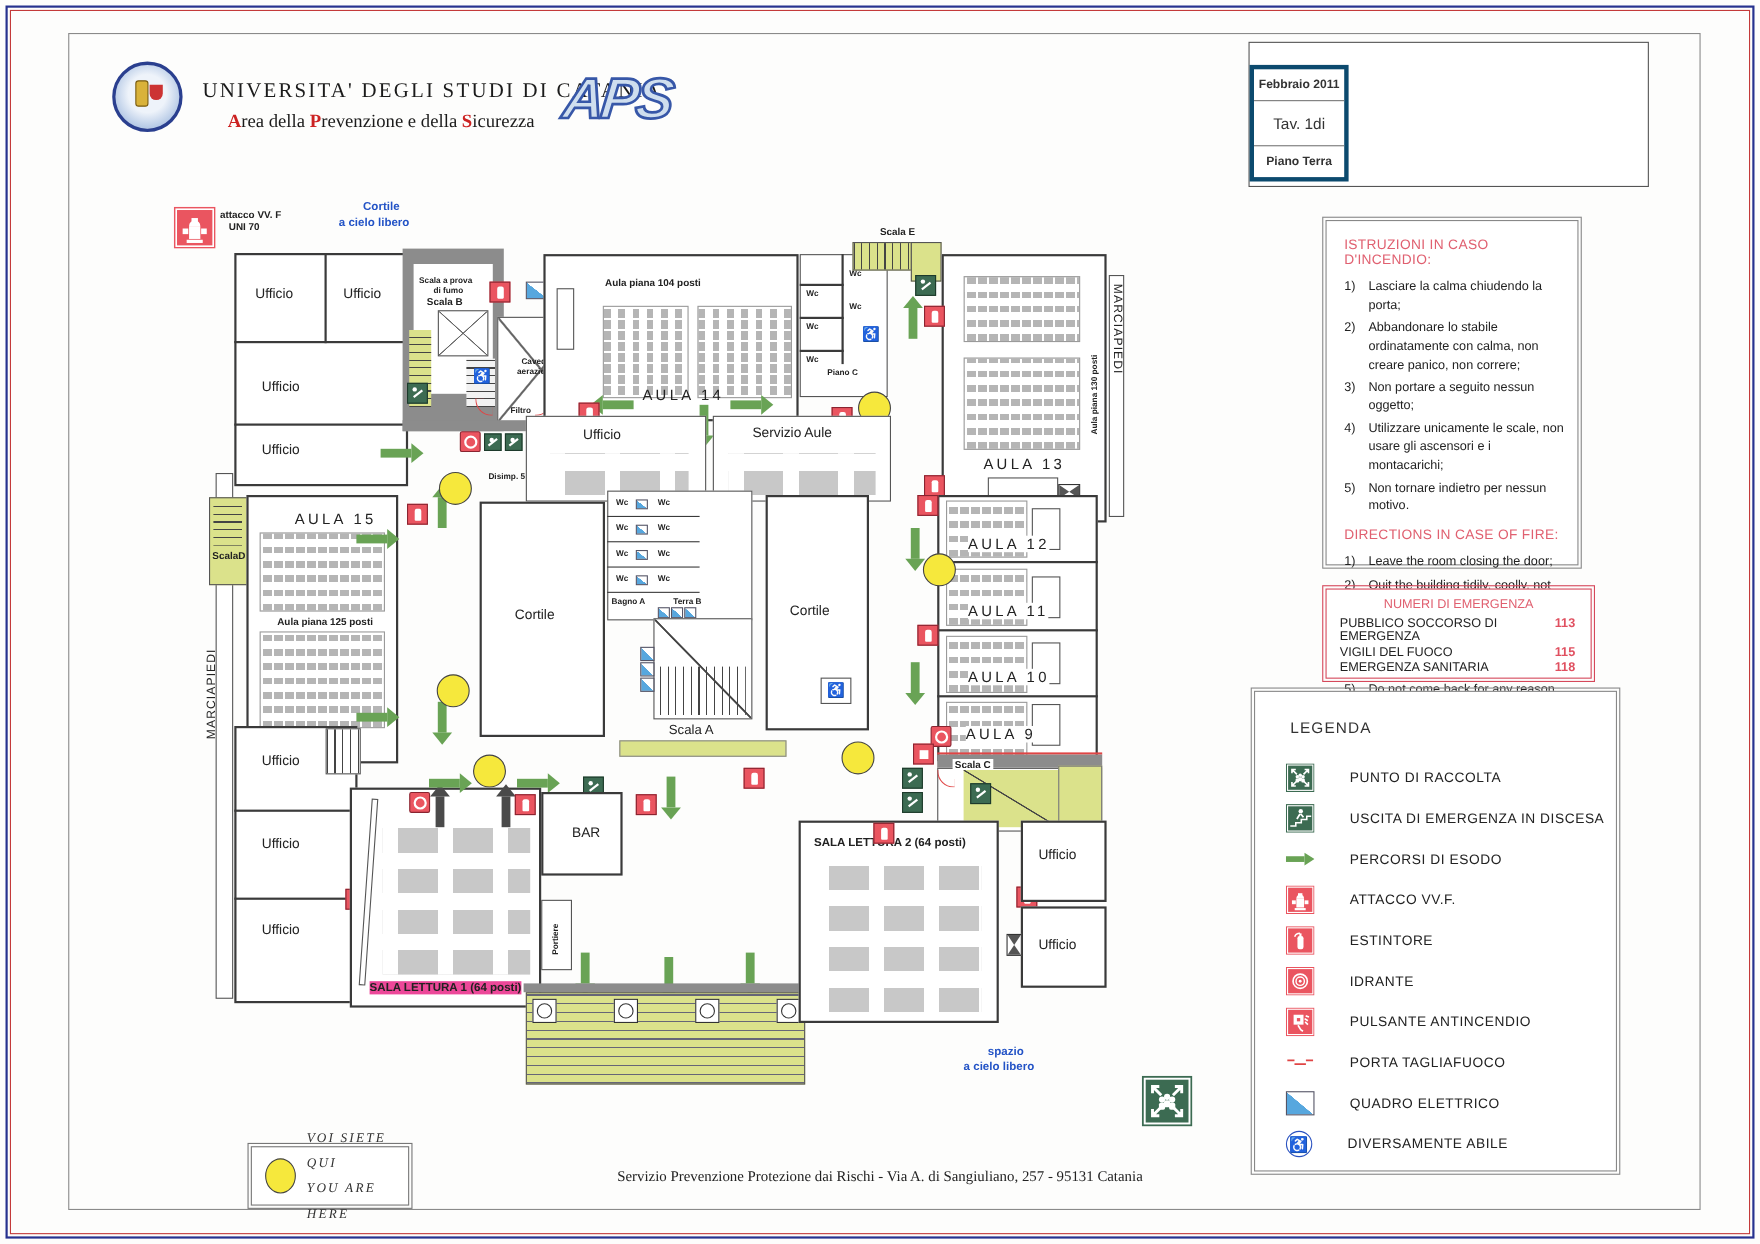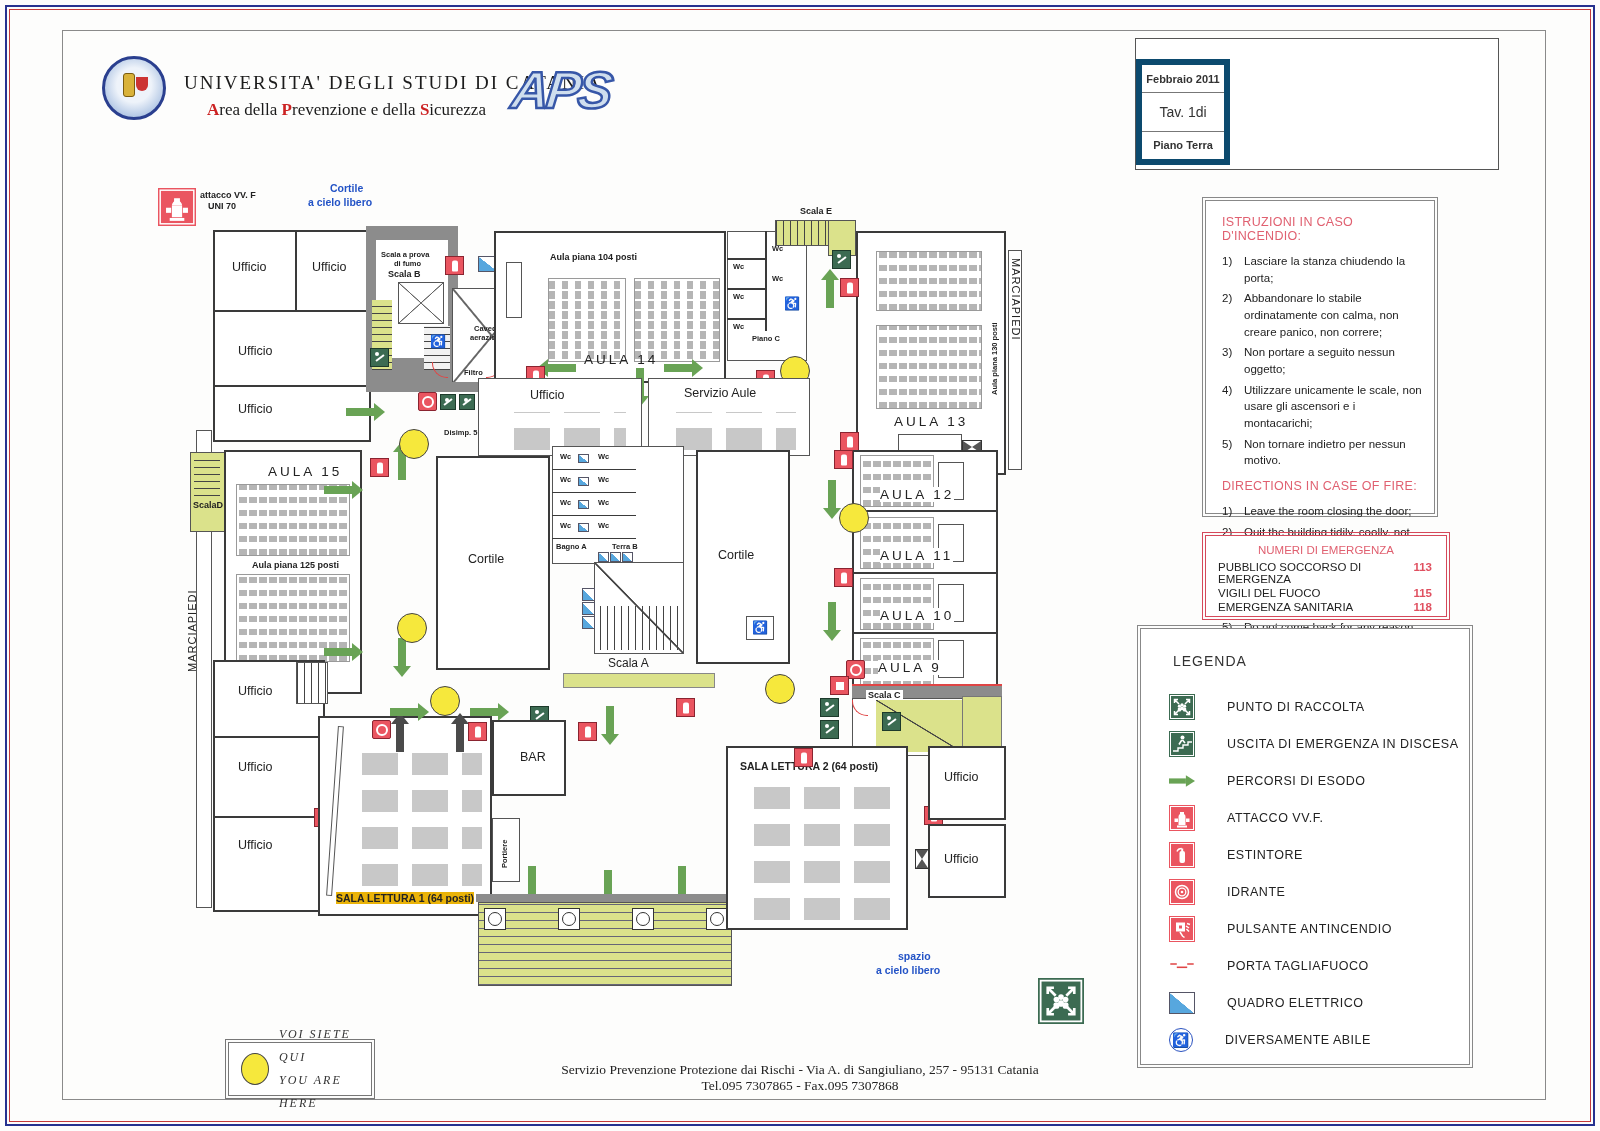--- a/index.html
+++ b/index.html
@@ -18,21 +18,21 @@
   .uni{font-family:"Liberation Serif",serif;font-size:19px;letter-spacing:2px;color:#1b1b1b}
   .area{font-family:"Liberation Serif",serif;font-size:17px;color:#1b1b1b}
   .area b{color:#c22;font-weight:bold}
   .aps{font-family:"Liberation Sans",sans-serif;font-style:italic;font-weight:bold;font-size:52px;
        color:#cfdeee;-webkit-text-stroke:2.5px #3757a8;letter-spacing:-3px;transform:skewX(-6deg)}
   
   .tblock{border:1.5px solid #555;background:#fff;display:flex}
   .tb-left{width:272px;border:1px solid #777;margin:4px;display:flex;flex-direction:column}
   .tb-title{flex:1;display:flex;align-items:center;justify-content:center;font-weight:bold;font-size:16.5px;letter-spacing:1px;color:#333}
   .tb-row{border-top:1px solid #777;text-align:center;font-weight:bold;font-size:12px;padding:5px 0;color:#333}
-  .tb-right{width:82px;border:6px solid #0c4a6e;margin:20px 4px 4px 0;display:flex;flex-direction:column}
+  .tb-right{width:82px;border:4px solid #0c4a6e;margin:20px 4px 4px 0;display:flex;flex-direction:column}
   .tb-cell{display:flex;align-items:center;justify-content:center;color:#333}
   
   .dbox{border:1px solid #888;outline:1px solid #888;outline-offset:2px;background:#fff}
   .rbox{border:1.5px solid #d5485a;outline:1.5px solid #d5485a;outline-offset:2px;background:#fff}
   .ins-h{color:#e06070;font-size:12.5px;margin:14px 0 10px 16px;letter-spacing:.3px}
   .ins-list{counter-reset:n;margin:0 10px 0 16px;font-size:11.5px;line-height:1.45}
   .ins-item{counter-increment:n;position:relative;padding-left:22px;margin-bottom:4px}
   .ins-item::before{content:counter(n) ")";position:absolute;left:0}
   .em-h{color:#e06070;font-size:11.5px;text-align:center;margin:8px 0 4px}
   .em-row{display:flex;justify-content:space-between;font-size:11.5px;padding:1px 14px 1px 12px}
@@ -121,21 +121,21 @@
   <div class="tb-right">
     <div class="tb-cell" style="flex:1;font-weight:bold;font-size:11px">Febbraio 2011</div>
     <div class="tb-cell" style="flex:1.4;border-top:1px solid #777;font-size:14px">Tav. 1di</div>
     <div class="tb-cell" style="flex:1;border-top:1px solid #777;font-weight:bold;font-size:11px">Piano Terra</div>
   </div>
 </div>
 
 <div class="abs dbox" style="left:1205px;top:200px;width:228px;height:312px">
   <div class="ins-h">ISTRUZIONI IN CASO D'INCENDIO:</div>
   <div class="ins-list">
-    <div class="ins-item">Lasciare la stanza chiudendo la porta;</div>
+    <div class="ins-item">Lasciare la calma chiudendo la porta;</div>
     <div class="ins-item">Abbandonare lo stabile ordinatamente con calma, non creare  panico, non correre;</div>
     <div class="ins-item">Non portare a seguito nessun oggetto;</div>
     <div class="ins-item">Utilizzare unicamente le scale, non usare gli ascensori e i montacarichi;</div>
     <div class="ins-item">Non tornare indietro per nessun motivo.</div>
   </div>
   <div class="ins-h" style="margin-top:10px">DIRECTIONS IN CASE OF FIRE:</div>
   <div class="ins-list">
     <div class="ins-item">Leave the room closing the door;</div>
     <div class="ins-item">Quit the building tidily, coolly, not panic, not run;</div>
     <div class="ins-item">Do not bring any article with you;</div>
@@ -482,21 +482,21 @@
   <div class="wline" style="left:213px;top:816px;width:112px;height:2px"></div>
   <span class="lbl" style="left:238px;top:684px">Ufficio</span>
   <span class="lbl" style="left:238px;top:760px">Ufficio</span>
   <span class="lbl" style="left:238px;top:838px">Ufficio</span>
   <div class="abs stairsH" style="left:296px;top:662px;width:30px;height:40px;border:1px solid #555;background-color:#fff"></div>
   <i class="ic est" style="left:314px;top:808px"></i>
 
   <div class="room" style="left:318px;top:716px;width:174px;height:200px"></div>
   <div class="abs" style="left:332px;top:726px;width:4px;height:168px;background:#fff;border:1.2px solid #555;transform:rotate(4deg)"></div>
   <div class="tables" style="left:348px;top:740px;width:134px;height:146px"></div>
-  <span class="lbl" style="left:336px;top:892px;font-size:10.5px;font-weight:bold;background:#eab308">SALA  LETTURA  1  (64  posti)</span>
+  <span class="lbl" style="left:336px;top:892px;font-size:10.5px;font-weight:bold;background:#ec4899">SALA  LETTURA  1  (64  posti)</span>
   <i class="arr up dark" style="left:386px;top:734px"></i>
   <i class="arr up dark" style="left:446px;top:734px"></i>
   <i class="ic idr" style="left:372px;top:720px"></i>
   <i class="ic est" style="left:468px;top:722px"></i>
   <i class="ic est" style="left:578px;top:722px"></i>
   <i class="arr" style="left:390px;top:708px"></i>
   <i class="arr" style="left:470px;top:708px"></i>
   <i class="ic grn" style="left:530px;top:706px"></i>
 
   <div class="room" style="left:492px;top:720px;width:74px;height:76px"></div>
@@ -543,14 +543,13 @@
 <div class="abs yah" style="left:228px;top:1042px;width:142px;height:52px">
   <span class="yah-dot"></span>
   <span class="yah-txt">
     <span style="display:block">VOI SIETE QUI</span>
     <span style="display:block">YOU ARE HERE</span>
   </span>
 </div>
 
 <div class="abs foot" style="left:300px;top:1062px;width:1000px">
   <div>Servizio Prevenzione Protezione dai Rischi   -   Via A. di Sangiuliano, 257 - 95131 Catania</div>
-  <div>Tel.095 7307865   -   Fax.095 7307868</div>
 </div>
 
 </body></html>

